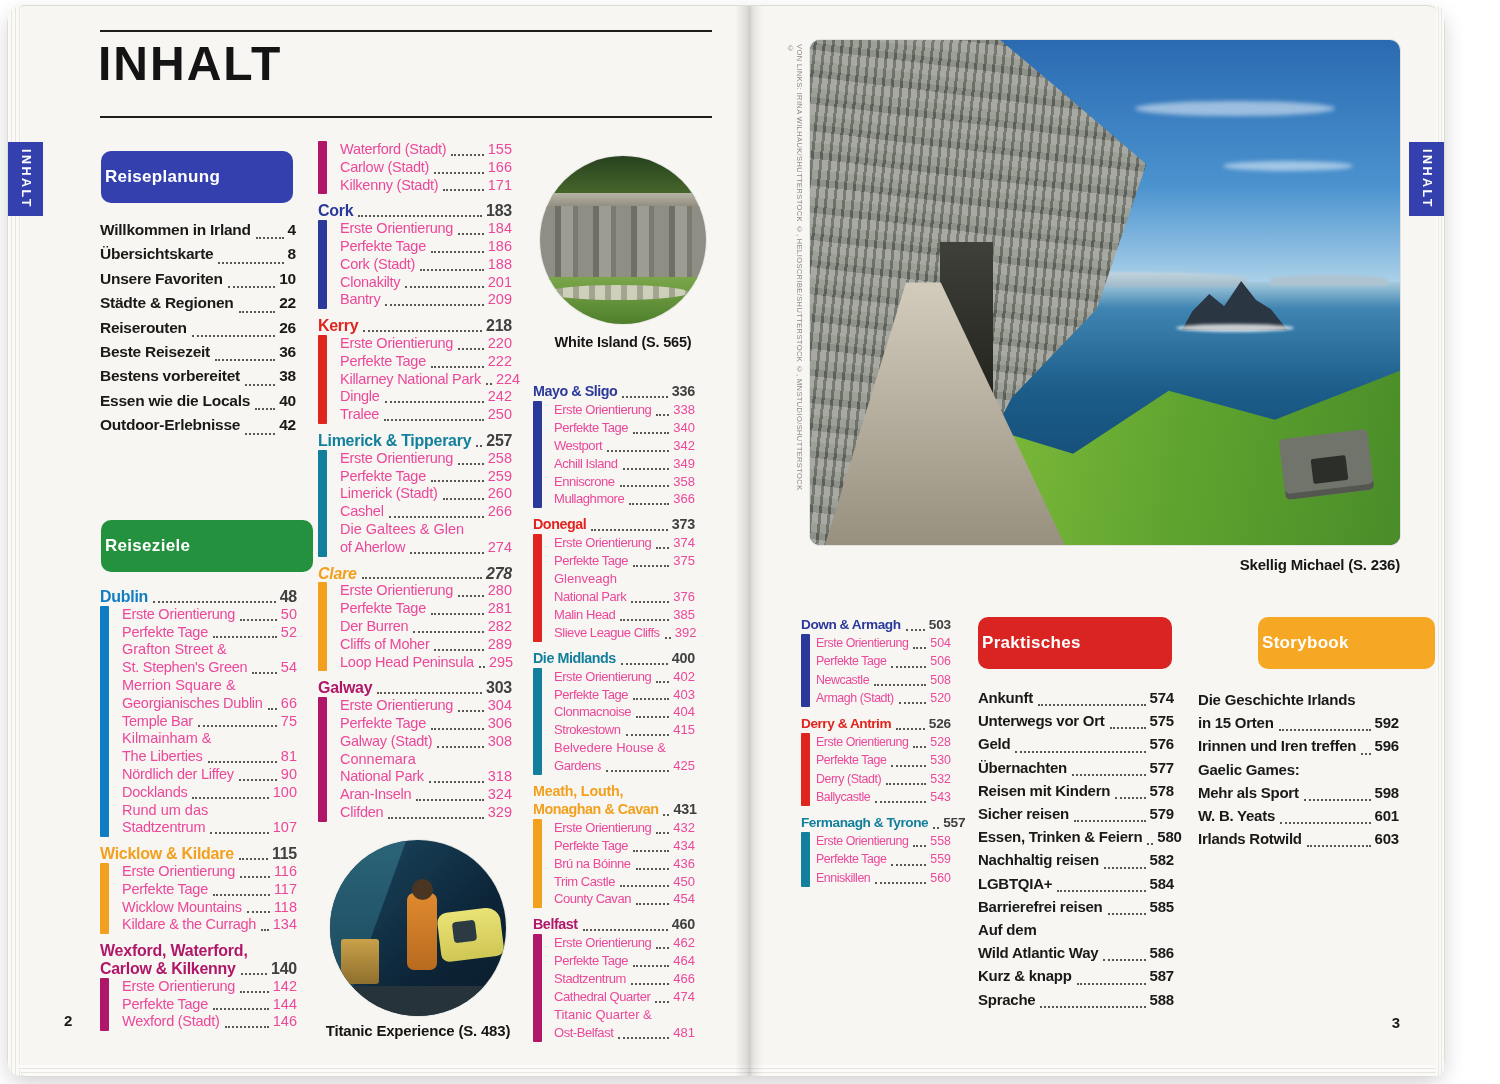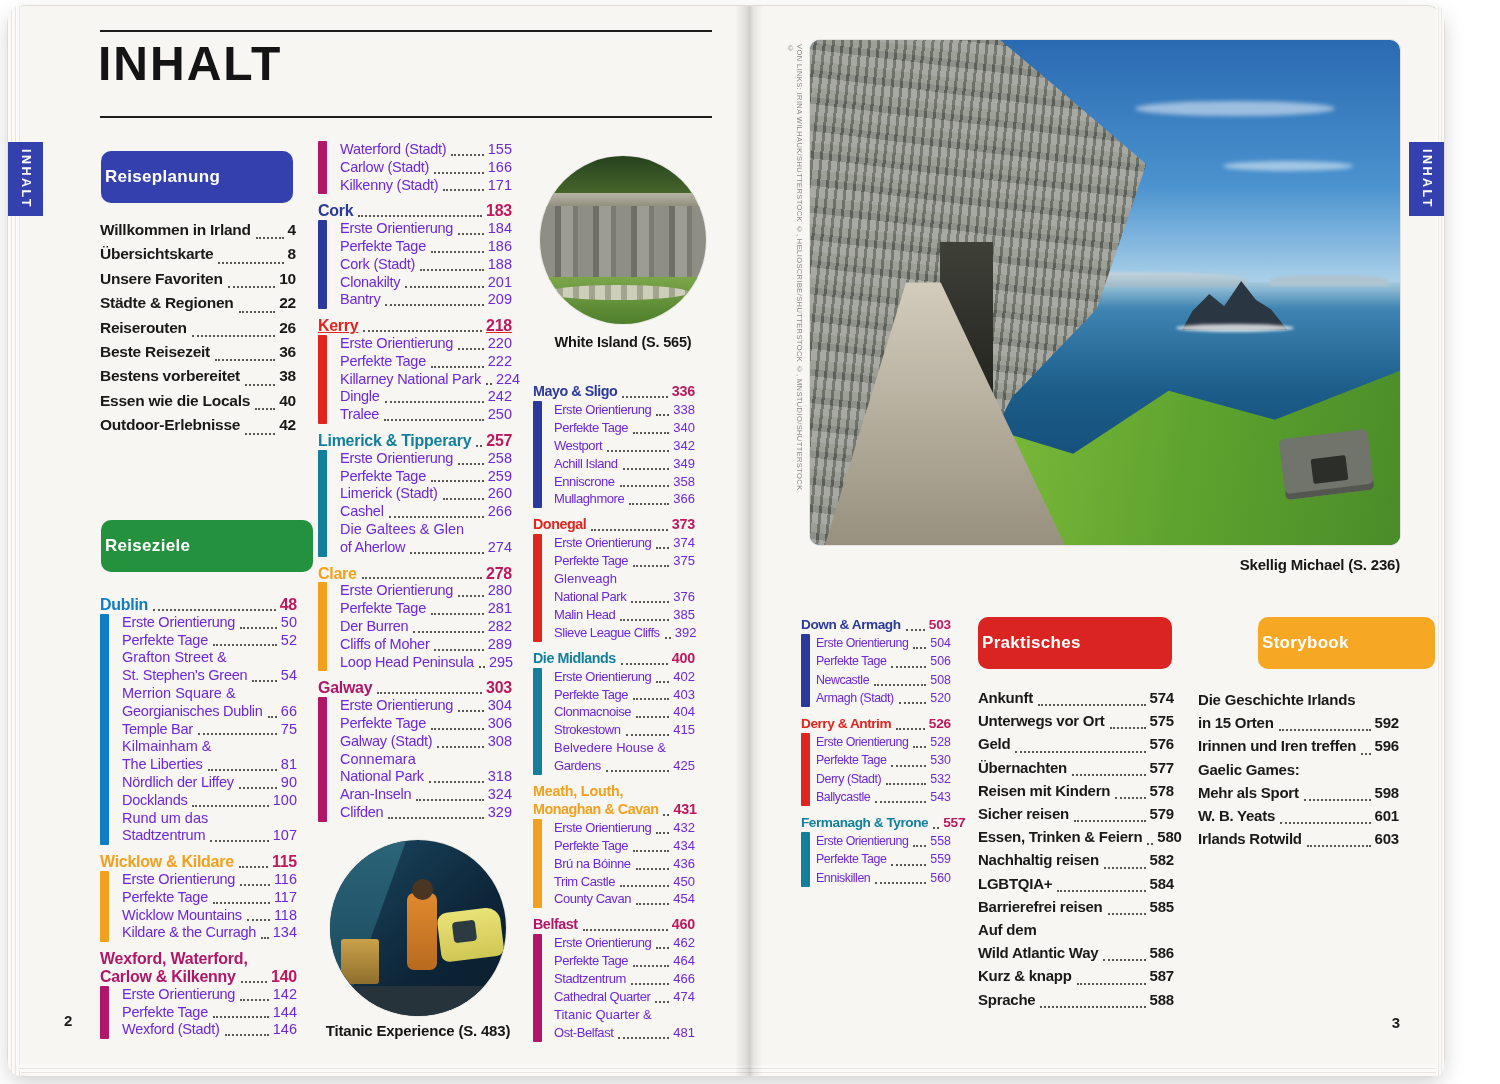--- a/index.html
+++ b/index.html
@@ -32,32 +32,32 @@
   #box-storybook{left:1258px;top:617px;width:177px;}
   
   .bold-list{position:absolute;}
   #planning-list{left:100px;top:218px;width:196px;}
   #praktisches-list{left:978px;top:686px;width:196px;}
   #storybook-list{left:1198px;top:688px;width:201px;}
   .bold-list .entry{font-weight:700;font-size:15px;line-height:23.2px;letter-spacing:-.2px;color:#191917;}
   #planning-list .entry{line-height:24.4px;font-size:15.5px;}
   
   .toc-col{position:absolute;}
-  #col1{left:100px;top:588px;width:197px;font-size:14.5px;line-height:17.8px;margin-top:8px;}
+  #col1{left:100px;top:588px;width:197px;font-size:14.5px;line-height:17.8px;}
   #col2{left:318px;top:141px;width:194px;font-size:14.5px;line-height:17.8px;}
   #col3{left:533px;top:383px;width:162px;font-size:13px;line-height:17.9px;}
   #colA{left:801px;top:616px;width:150px;font-size:12.4px;line-height:18.2px;}
   .sec{margin-bottom:8px;}
   .head{font-weight:700;font-size:1.1em;letter-spacing:-.2px;}
-  .head .pg{color:#be185d;}
+  .head .pg{color:#404040;}
   .body{display:flex;}
   .bar{width:9px;flex:none;border-radius:1px;margin-right:13px;}
   #col3 .bar{margin-right:12px;}
   #colA .bar{margin-right:6px;}
-  .its{flex:1;min-width:0;color:#6d28d9;}
+  .its{flex:1;min-width:0;color:#ec4899;}
   .row{display:flex;align-items:flex-end;}
   .lbl{white-space:nowrap;letter-spacing:-.25px;}
   #col3 .lbl,#colA .lbl{letter-spacing:-.45px;}
   .dots{flex:1;min-width:6px;border-bottom:2px dotted #5a5853;margin:0 4px 3px 5px;}
   .pg{white-space:nowrap;}
   
   .circ{position:absolute;border-radius:50%;overflow:hidden;box-shadow:0 0 0 1px rgba(0,0,0,.06);}
   #circ-white{left:540px;top:156px;width:166px;height:168px;}
   .wi-top{position:absolute;left:0;right:0;top:0;height:25%;background:linear-gradient(#27421f,#4a6a2c);}
   .wi-cap{position:absolute;left:0;right:0;top:22%;height:9%;background:linear-gradient(#b7b4a6,#8d8a7c);}
@@ -442,21 +442,21 @@
               <div class="row">
                 <span class="lbl">Bantry</span>
                 <span class="dots"></span>
                 <span class="pg">209</span>
               </div>
             </div>
           </div>
         </div>
       </div>
       <div class="sec">
-        <div class="head" style="color: rgb(224, 36, 30); text-decoration: underline;">
+        <div class="head" style="color: rgb(224, 36, 30);">
           <div class="row">
             <span class="lbl">Kerry</span>
             <span class="dots"></span>
             <span class="pg">218</span>
           </div>
         </div>
         <div class="body">
           <div class="bar" style="background: rgb(224, 36, 30);"></div>
           <div class="its">
             <div class="entry">
@@ -541,21 +541,21 @@
               <div class="row">
                 <span class="lbl">of Aherlow</span>
                 <span class="dots"></span>
                 <span class="pg">274</span>
               </div>
             </div>
           </div>
         </div>
       </div>
       <div class="sec">
-        <div class="head" style="color: rgb(242, 160, 29);">
+        <div class="head" style="color: rgb(242, 160, 29); font-style: italic;">
           <div class="row">
             <span class="lbl">Clare</span>
             <span class="dots"></span>
             <span class="pg">278</span>
           </div>
         </div>
         <div class="body">
           <div class="bar" style="background: rgb(242, 160, 29);"></div>
           <div class="its">
             <div class="entry">

